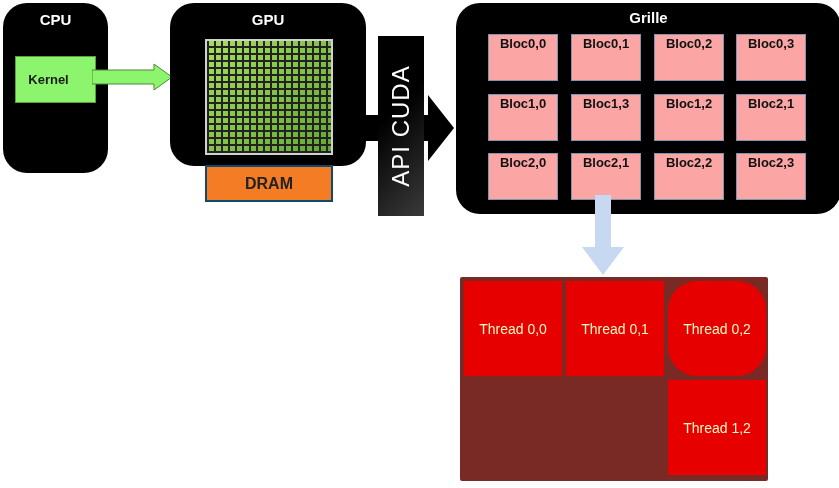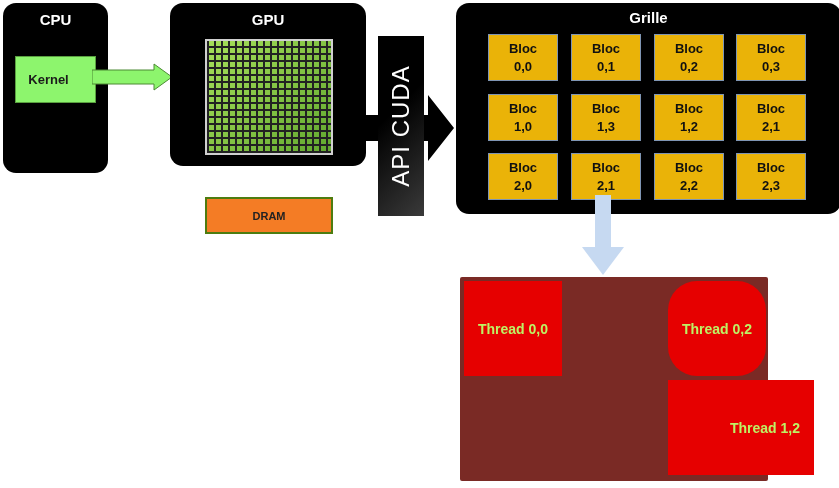--- a/index.html
+++ b/index.html
@@ -1,50 +1,50 @@
 <!DOCTYPE html>
 <html><head>
 <meta charset="utf-8">
 <style>
   html, body { margin:0; padding:0; background:#ffffff; }
   body { width:839px; height:488px; position:relative; overflow:hidden;
          font-family:"Liberation Sans", sans-serif; }
-  .panel { position:absolute; background:#000; border-radius:13px; color:#fff; }
+  .panel { position:absolute; background:#000; border-radius:24px; color:#fff; }
   .panel-title { position:absolute; left:0; right:0; text-align:center;
                  font-weight:bold; font-size:15px; color:#fff; }
   #cpu { left:3px; top:3px; width:105px; height:170px; }
   #kernel { position:absolute; left:12px; top:53px; width:81px; height:47px;
             background:#8df56d; border:1px solid #5aa040; box-sizing:border-box;
             color:#1b1b1b; font-weight:bold; font-size:13px;
             display:flex; align-items:center; justify-content:center; padding-right:14px; }
   #gpu { left:170px; top:3px; width:196px; height:163px; }
   #core-grid { position:absolute; left:35px; top:36px; width:128px; height:116px;
                border:2px solid #d0d0d0; box-sizing:border-box; background:#222;
                background-image:
                  linear-gradient(90deg, rgba(34,34,34,1) 0 2px, transparent 2px),
                  linear-gradient(0deg, rgba(34,34,34,1) 0 2px, transparent 2px),
                  linear-gradient(135deg, #a6df5a, #62a82f);
                background-size:7px 7px, 7px 7px, 100% 100%; }
   #dram { position:absolute; left:35px; top:162px; width:128px; height:37px;
-          background:#f47c25; border:2px solid #4d7c0f; box-sizing:border-box;
-          color:#222; font-weight:bold; font-size:11px;
-          display:flex; align-items:center; justify-content:center;margin-top:32px; }
+          background:#f47c25; border:2px solid #0c4a6e; box-sizing:border-box;
+          color:#222; font-weight:bold; font-size:16px;
+          display:flex; align-items:center; justify-content:center; }
   #api { position:absolute; left:378px; top:36px; width:46px; height:180px;
          background:linear-gradient(135deg,#000 40%,#3a3a3a 100%);
          color:#fff; }
   #api span { position:absolute; left:50%; top:50%; transform:translate(-50%,-50%) rotate(-90deg);
               white-space:nowrap; font-size:24px; letter-spacing:1px; }
   #grid { left:456px; top:3px; width:385px; height:211px; }
-  .bloc { position:absolute; width:70px; height:47px; background:#eab308;
+  .bloc { position:absolute; width:70px; height:47px; background:#fca5a5;
           border:1px solid #7f95b3; box-sizing:border-box; color:#111; font-weight:bold;
           font-size:13px; text-align:center; line-height:18px; display:flex;
-          flex-direction:column; justify-content:center; }
+          flex-direction:row; justify-content:center; }
   #threads { position:absolute; left:460px; top:277px; width:308px; height:204px;
              background:#7a2a25; border-radius:2px; }
-  .thread { position:absolute; background:#e60000; color:#bef264; font-weight:bold;
+  .thread { position:absolute; background:#e60000; color:#fef9c3; font-weight:normal;
             font-size:14px; display:flex; align-items:center; justify-content:center; }
   svg { position:absolute; }
 </style>
 </head>
 <body>
 
 <div id="cpu" class="panel">
   <div class="panel-title" style="top:8px">CPU</div>
   <div id="kernel">
     <span>Kernel</span>
@@ -123,15 +123,16 @@
       </div>
     </div>
 </div>
 
 <svg style="left:580px;top:195px" width="46" height="82">
   <polygon points="15,0 31,0 31,52 44,52 23,80 2,52 15,52" fill="#c6d9f1"></polygon>
 </svg>
 
 <div id="threads">
     <div class="thread" style="left: 4px; top: 4px; width: 98px; height: 95px;">Thread 0,0</div>
+    <div class="thread" style="left: 106px; top: 4px; width: 98px; height: 95px;">Thread 0,1</div>
     <div class="thread" style="left: 208px; top: 4px; width: 98px; height: 95px; border-radius: 29px;">Thread 0,2</div>
-    <div class="thread" style="left: 208px; top: 103px; width: 98px; height: 95px; padding-left: 48px;">Thread 1,2</div>
+    <div class="thread" style="left: 208px; top: 103px; width: 98px; height: 95px;">Thread 1,2</div>
   </div>
 
 </body></html>

